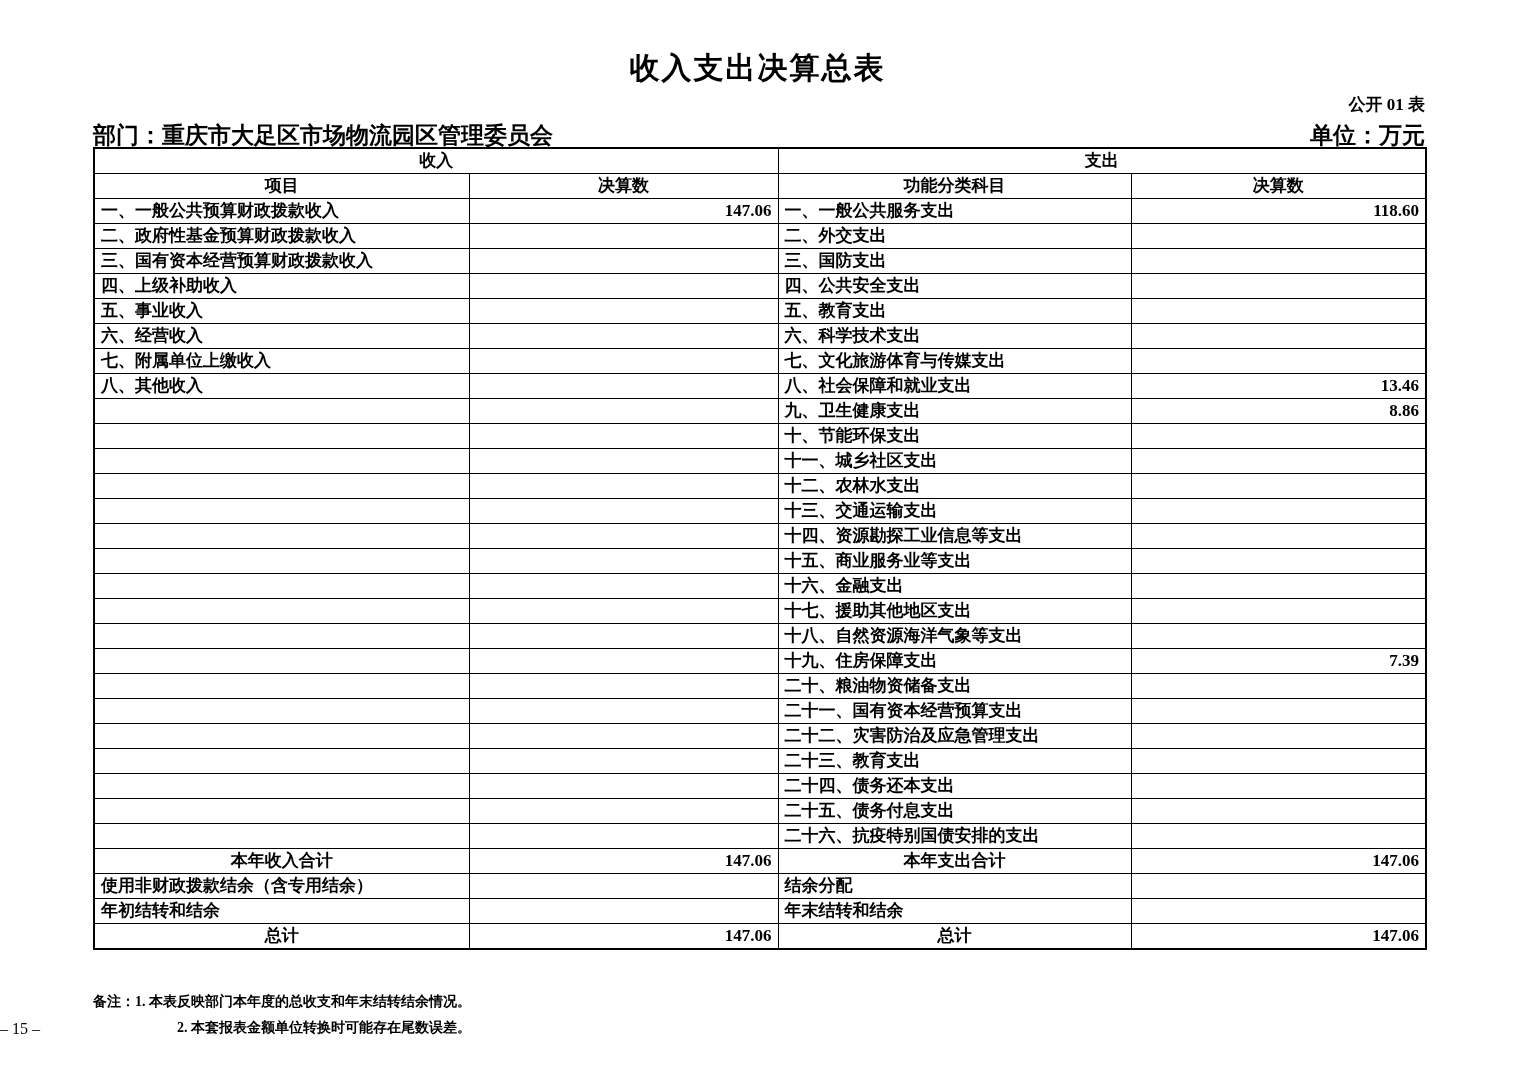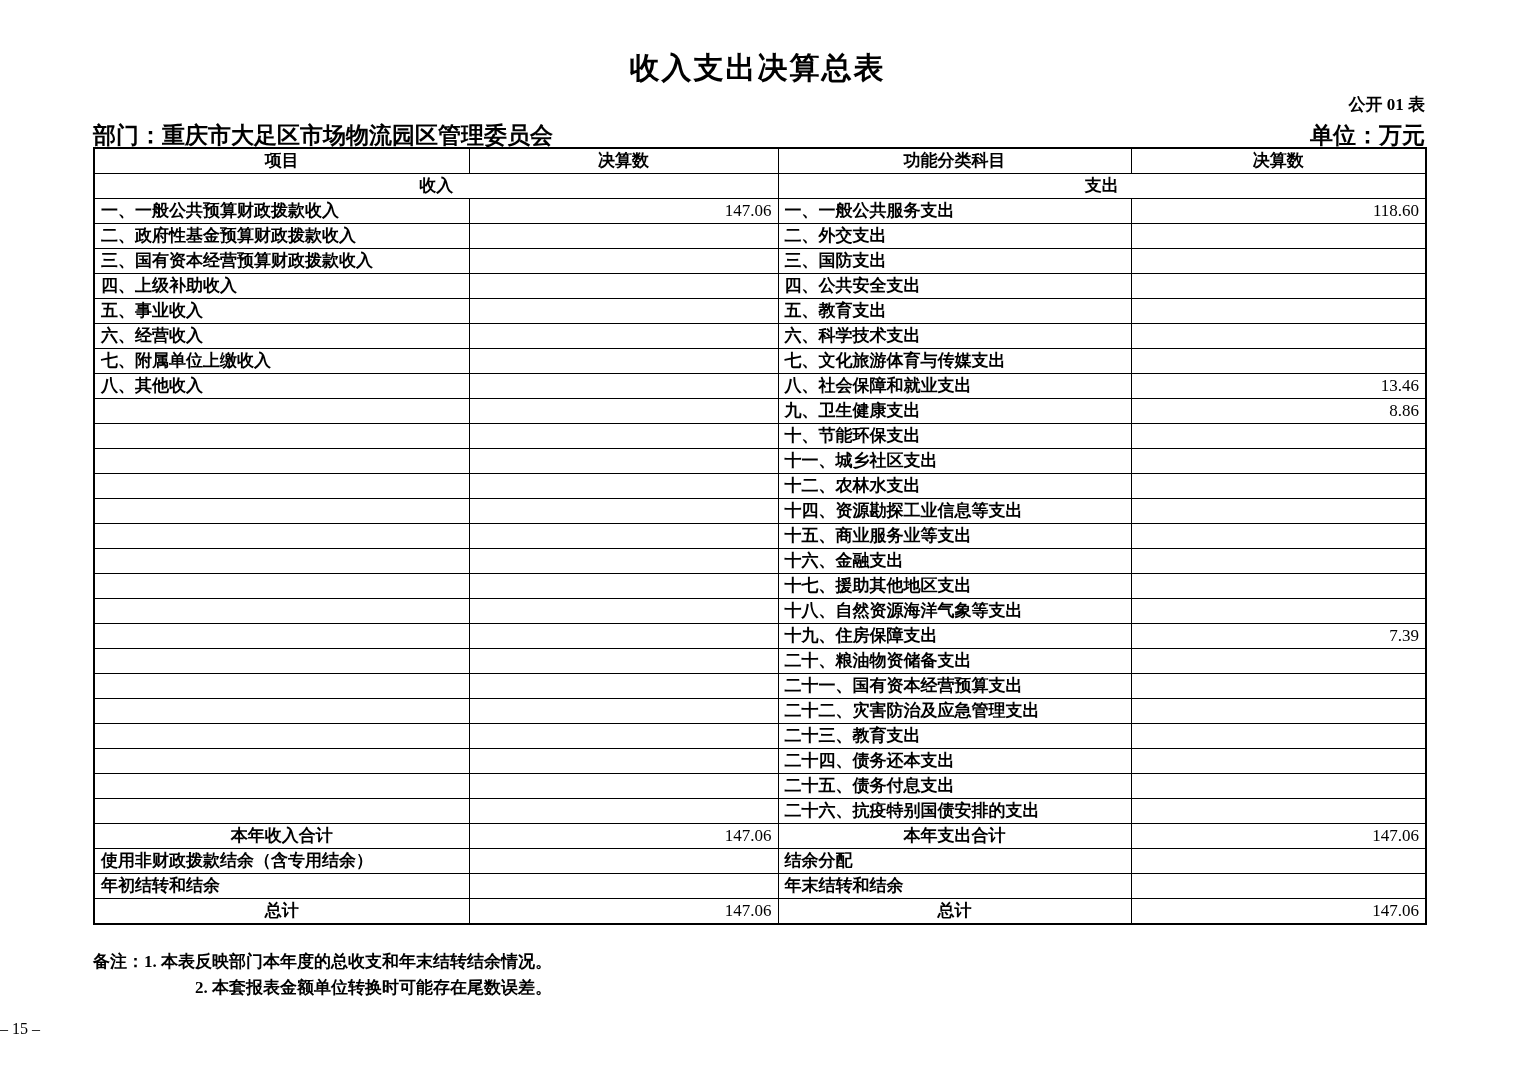--- a/index.html
+++ b/index.html
@@ -69,28 +69,28 @@
   }
   td.label {
     text-align: left;
     font-weight: bold;
   }
   td.label.center {
     text-align: center;
   }
   td.value {
     text-align: right;
-    font-weight: normal;
+    font-weight: bold;
     padding-right: 10px;
   }
   .notes {
     position: absolute;
-    top: 949px;
+    top: 989px;
     left: 93px;
-    font-size: 17px;
+    font-size: 14px;
     font-weight: bold;
     line-height: 26px;
   }
   .note-indent {
     margin-left: 32px;
     text-align: right;
   }
   .page-number {
     position: absolute;
     top: 1020px;
@@ -117,29 +117,29 @@
 
   <table class="summary">
     <colgroup>
       <col style="width:375px">
       <col style="width:309px">
       <col style="width:353px">
       <col style="width:295px">
     </colgroup>
     <thead>
       <tr>
+        <th colspan="2">收入</th>
+        <th colspan="2">支出</th>
+      </tr>
+      <tr>
         <th>项目</th>
         <th>决算数</th>
         <th>功能分类科目</th>
         <th>决算数</th>
       </tr>
-      <tr>
-        <th colspan="2">收入</th>
-        <th colspan="2">支出</th>
-      </tr>
     </thead>
     <tbody id="table-body">
         <tr>
           <td class="label">一、一般公共预算财政拨款收入</td>
           <td class="value">147.06</td>
           <td class="label">一、一般公共服务支出</td>
           <td class="value">118.60</td>
         </tr>
         <tr>
           <td class="label">二、政府性基金预算财政拨款收入</td>
@@ -198,20 +198,26 @@
         <tr>
           <td class="label"></td>
           <td class="value"></td>
           <td class="label">十一、城乡社区支出</td>
           <td class="value"></td>
         </tr>
         <tr>
           <td class="label"></td>
           <td class="value"></td>
           <td class="label">十二、农林水支出</td>
+          <td class="value"></td>
+        </tr>
+        <tr>
+          <td class="label"></td>
+          <td class="value"></td>
+          <td class="label">十三、交通运输支出</td>
           <td class="value"></td>
         </tr>
         <tr>
           <td class="label"></td>
           <td class="value"></td>
           <td class="label">十四、资源勘探工业信息等支出</td>
           <td class="value"></td>
         </tr>
         <tr>
           <td class="label"></td>

